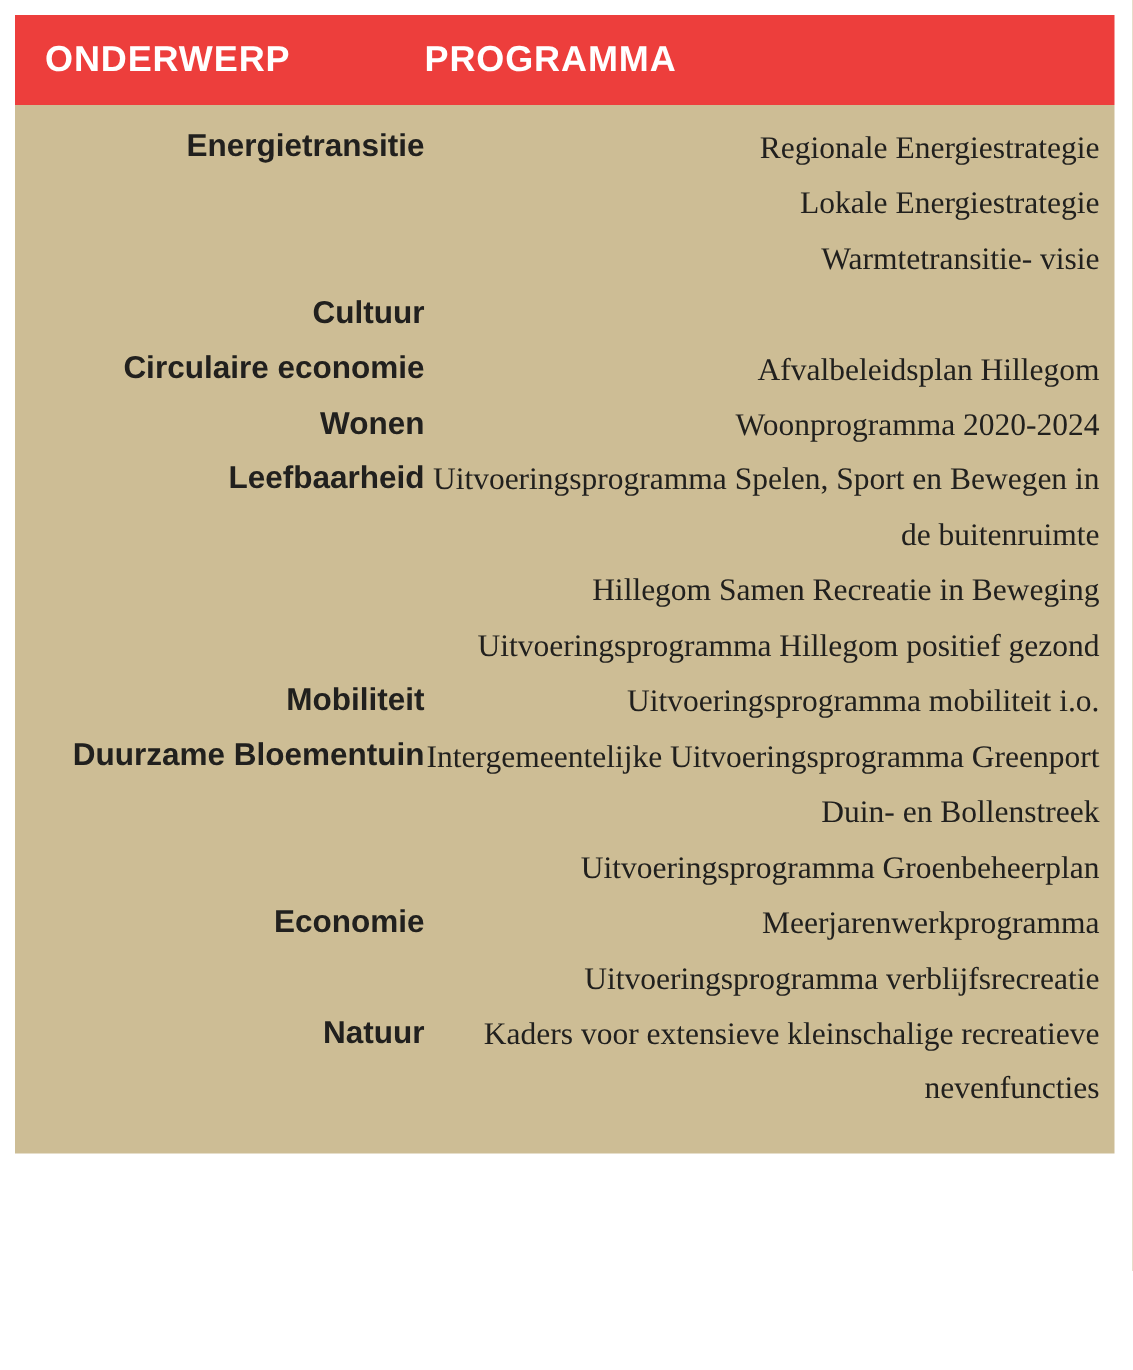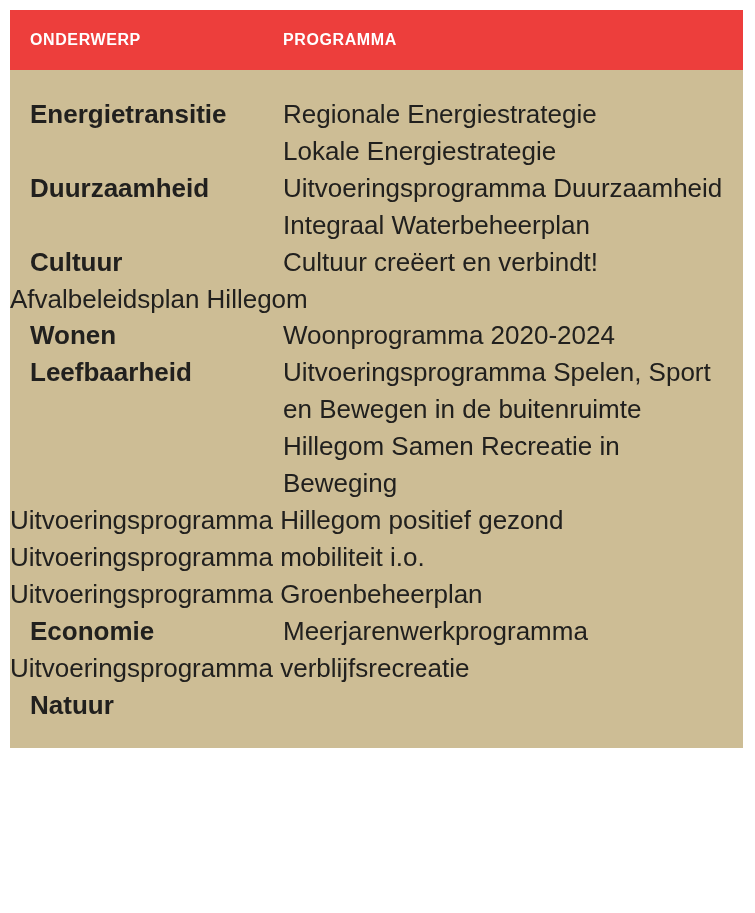--- a/index.html
+++ b/index.html
@@ -18,81 +18,75 @@
     top: 10px;
     width: 733px;
   }
   .thead {
     display: flex;
     align-items: center;
     height: 60px;
     background: var(--header-bg, #ed3e3c);
     color: var(--header-text, #ffffff);
     font-weight: bold;
-    font-size: 16px;
+    font-size: 24px;
     letter-spacing: 0.6px;
   }
   .col-topic {
     flex: none;
     width: 273px;
     padding-left: 20px;
   }
   .col-programs {
     flex: 1;
     padding-right: 10px;
   }
   .tbody {
     background: var(--body-bg, #cdbd95);
-    padding: 26px 0 25px 0;
-    font-size: 26px;
+    padding: 10px 0 25px 0;
+    font-size: 21px;
     line-height: 36.9px;
+    text-align: right;
   }
   .row { display: flex; align-items: flex-start; }
   .row .topic {
     flex: none;
     width: 273px;
     padding-left: 20px;
     font-weight: bold;
     white-space: nowrap;
   }
   .row .programs {
     flex: 1;
     padding-right: 10px;
+    font-family: Liberation Serif, serif;
   }
 </style>
 </head>
 <body>
 
 <div class="doc-table">
   <div class="thead">
     <div class="col-topic">ONDERWERP</div>
     <div class="col-programs">PROGRAMMA</div>
   </div>
   <div class="tbody">
       <div class="row">
         <div class="topic">Energietransitie</div>
         <div class="programs">
           <div class="program">Regionale Energiestrategie</div>
           <div class="program">Lokale Energiestrategie</div>
-        </div>
-      </div>
-      <div class="row">
-        <div class="topic">Duurzaamheid</div>
-        <div class="programs">
-          <div class="program">Uitvoeringsprogramma Duurzaamheid</div>
-          <div class="program">Integraal Waterbeheerplan</div>
+          <div class="program">Warmtetransitie- visie</div>
         </div>
       </div>
       <div class="row">
         <div class="topic">Cultuur</div>
-        <div class="programs">
-          <div class="program">Cultuur creëert en verbindt!</div>
-        </div>
       </div>
       <div class="row">
+        <div class="topic">Circulaire economie</div>
         <div class="programs">
           <div class="program">Afvalbeleidsplan Hillegom</div>
         </div>
       </div>
       <div class="row">
         <div class="topic">Wonen</div>
         <div class="programs">
           <div class="program">Woonprogramma 2020-2024</div>
         </div>
       </div>
@@ -102,37 +96,47 @@
           <div class="program">Uitvoeringsprogramma Spelen, Sport en Bewegen in de buitenruimte</div>
           <div class="program">Hillegom Samen Recreatie in Beweging</div>
         </div>
       </div>
       <div class="row">
         <div class="programs">
           <div class="program">Uitvoeringsprogramma Hillegom positief gezond</div>
         </div>
       </div>
       <div class="row">
+        <div class="topic">Mobiliteit</div>
         <div class="programs">
           <div class="program">Uitvoeringsprogramma mobiliteit i.o.</div>
+        </div>
+      </div>
+      <div class="row">
+        <div class="topic">Duurzame Bloementuin</div>
+        <div class="programs">
+          <div class="program">Intergemeentelijke Uitvoeringsprogramma Greenport Duin- en Bollenstreek</div>
         </div>
       </div>
       <div class="row">
         <div class="programs">
           <div class="program">Uitvoeringsprogramma Groenbeheerplan</div>
         </div>
       </div>
       <div class="row">
         <div class="topic">Economie</div>
         <div class="programs">
           <div class="program">Meerjarenwerkprogramma</div>
         </div>
       </div>
       <div class="row">
         <div class="programs">
           <div class="program">Uitvoeringsprogramma verblijfsrecreatie</div>
         </div>
       </div>
       <div class="row">
         <div class="topic">Natuur</div>
+        <div class="programs">
+          <div class="program">Kaders voor extensieve kleinschalige recreatieve nevenfuncties</div>
+        </div>
       </div>
     </div>
 </div>
 
 </body></html>

